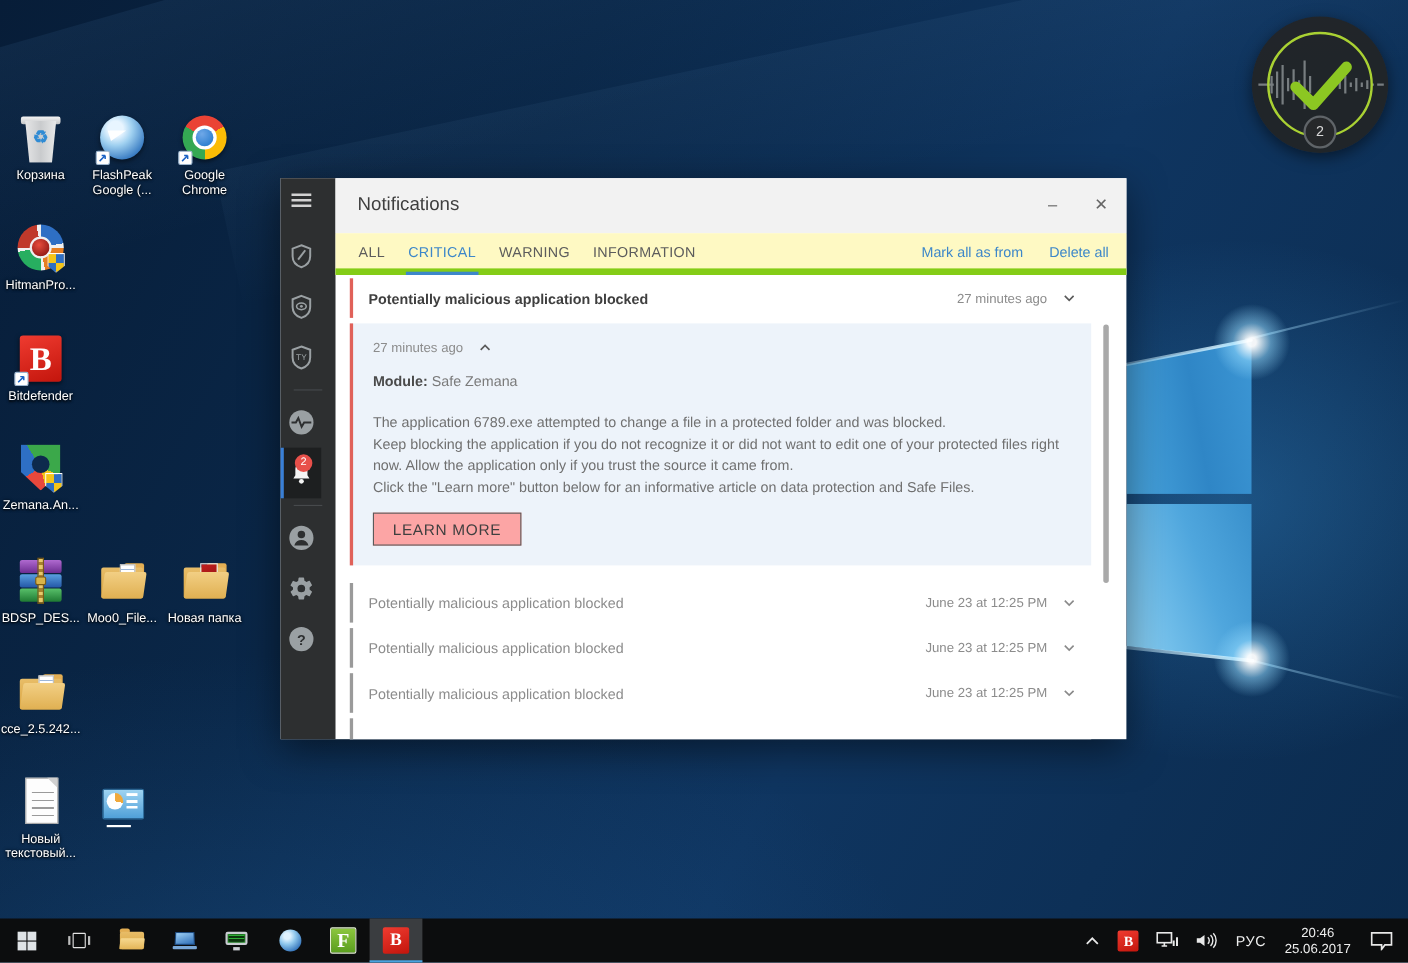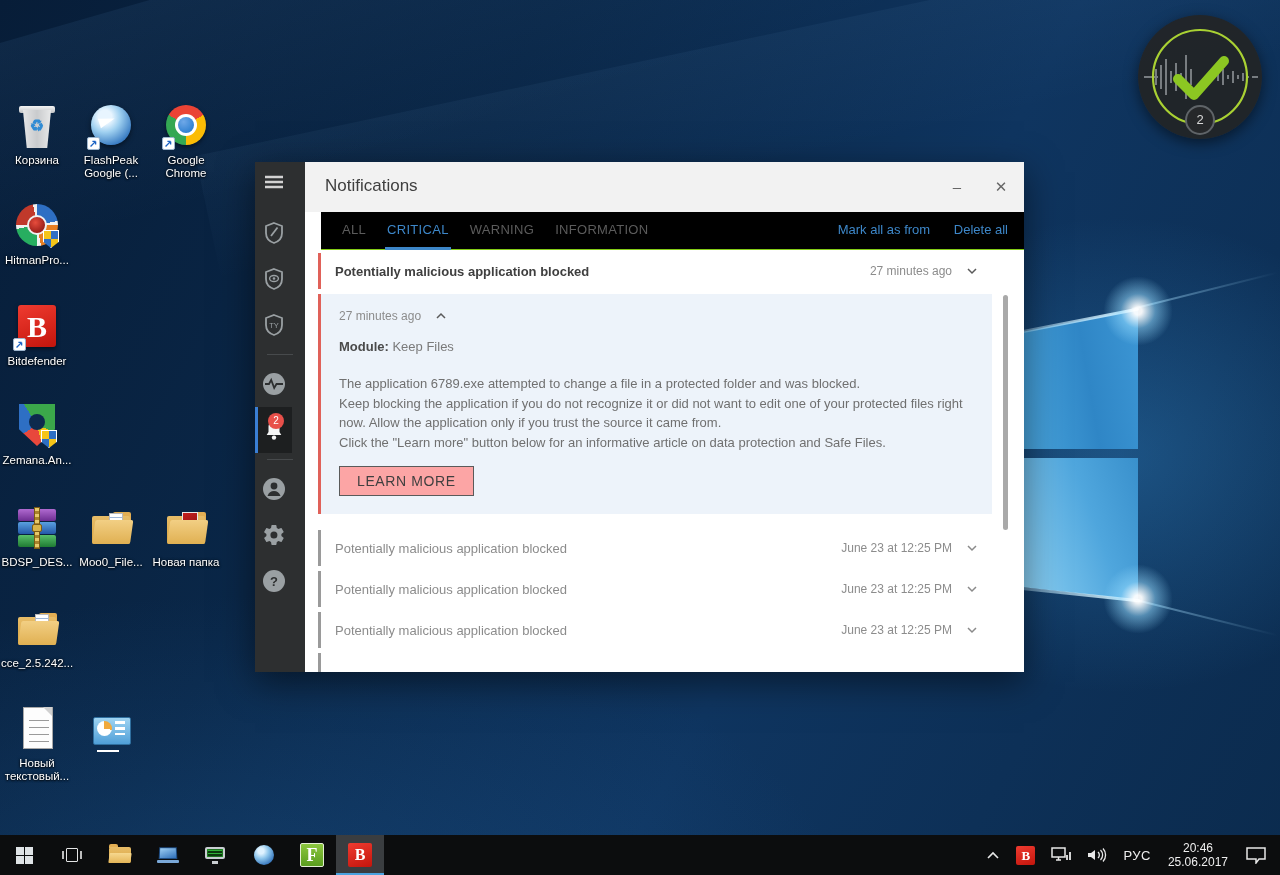--- a/index.html
+++ b/index.html
@@ -102,21 +102,21 @@
   .nav-active { background:#1d1f20; }
   .nav-accent { position:absolute; left:0; top:0; width:3px; height:100%; background:#3a7fd5; }
   .nav-badge { position:absolute; right:8px; top:6px; min-width:16px; height:16px; border-radius:8px; background:#e8504a; color:#fff; font-size:10px; line-height:16px; text-align:center; padding:0 2px; }
 
   #main { position:absolute; left:50px; top:0; right:0; height:100%; }
   #titlebar { position:absolute; left:0; top:0; right:0; height:50px; background:#f2f2f2; }
   #titlebar .t { position:absolute; left:20px; top:14px; font-size:17px; color:#3f3f3f; }
   .winbtn { position:absolute; top:10px; width:30px; height:30px; text-align:center; line-height:30px; color:#666; font-size:15px; cursor:pointer; }
   .winbtn.min { right:52px; } .winbtn.cls { right:8px; }
 
-  #tabbar { position:absolute; left:16px; top:50px; right:0; height:38px; background:#000000; border-bottom:1px solid #84cc16; }
+  #tabbar { position:absolute; left:0; top:50px; right:0; height:38px; background:#fef9c3; border-bottom:6px solid #84cc16; }
   .tab { position:relative; float:left; margin-left:21px; height:38px; line-height:36px; font-size:13px; color:#5c5c5c; letter-spacing:.3px; cursor:pointer; }
   .tab.active { color:#3d87c9; }
   .tab.active::after { content:""; position:absolute; left:-2px; right:-2px; bottom:0; height:3px; background:#3d87c9; }
   .tab-links { position:absolute; right:16px; top:0; height:38px; line-height:36px; font-size:13px; color:#3d87c9; }
   .tab-links span { margin-left:20px; cursor:pointer; }
 
   #list { position:absolute; left:0; top:88px; right:0; bottom:0; overflow:hidden; padding:3px 32px 0 13px; }
   .nrow { position:relative; height:36px; margin-bottom:5px; background:#fff; border-left:3px solid #9a9a9a; padding:0 14px; display:flex; align-items:center; cursor:pointer; }
   .nrow.unread { border-left-color:#e06159; }
   .nrow .ttl { flex:1; font-size:13px; color:#8c8c8c; white-space:nowrap; overflow:hidden; }
@@ -394,21 +394,21 @@
           </svg>
       </div>
 
       <div class="nexp">
         <div class="hdr">
           <div class="time">27 minutes ago</div>
           <svg class="chev" viewBox="0 0 12 12">
               <path d="M2 8l4-4 4 4" fill="none" stroke="#5a5a5a" stroke-width="1.5"></path>
             </svg>
         </div>
-        <div class="module"><b>Module:</b> <span>Keep Files</span></div>
+        <div class="module"><b>Module:</b> <span>Safe Zemana</span></div>
         <div class="body">
           <div>The application 6789.exe attempted to change a file in a protected folder and was blocked.</div>
           <div>Keep blocking the application if you do not recognize it or did not want to edit one of your protected files right now. Allow the application only if you trust the source it came from.</div>
           <div>Click the "Learn more" button below for an informative article on data protection and Safe Files.</div>
         </div>
         <div class="learn-btn">LEARN MORE</div>
       </div>
 
       <div class="nrow">
         <div class="ttl">Potentially malicious application blocked</div>

